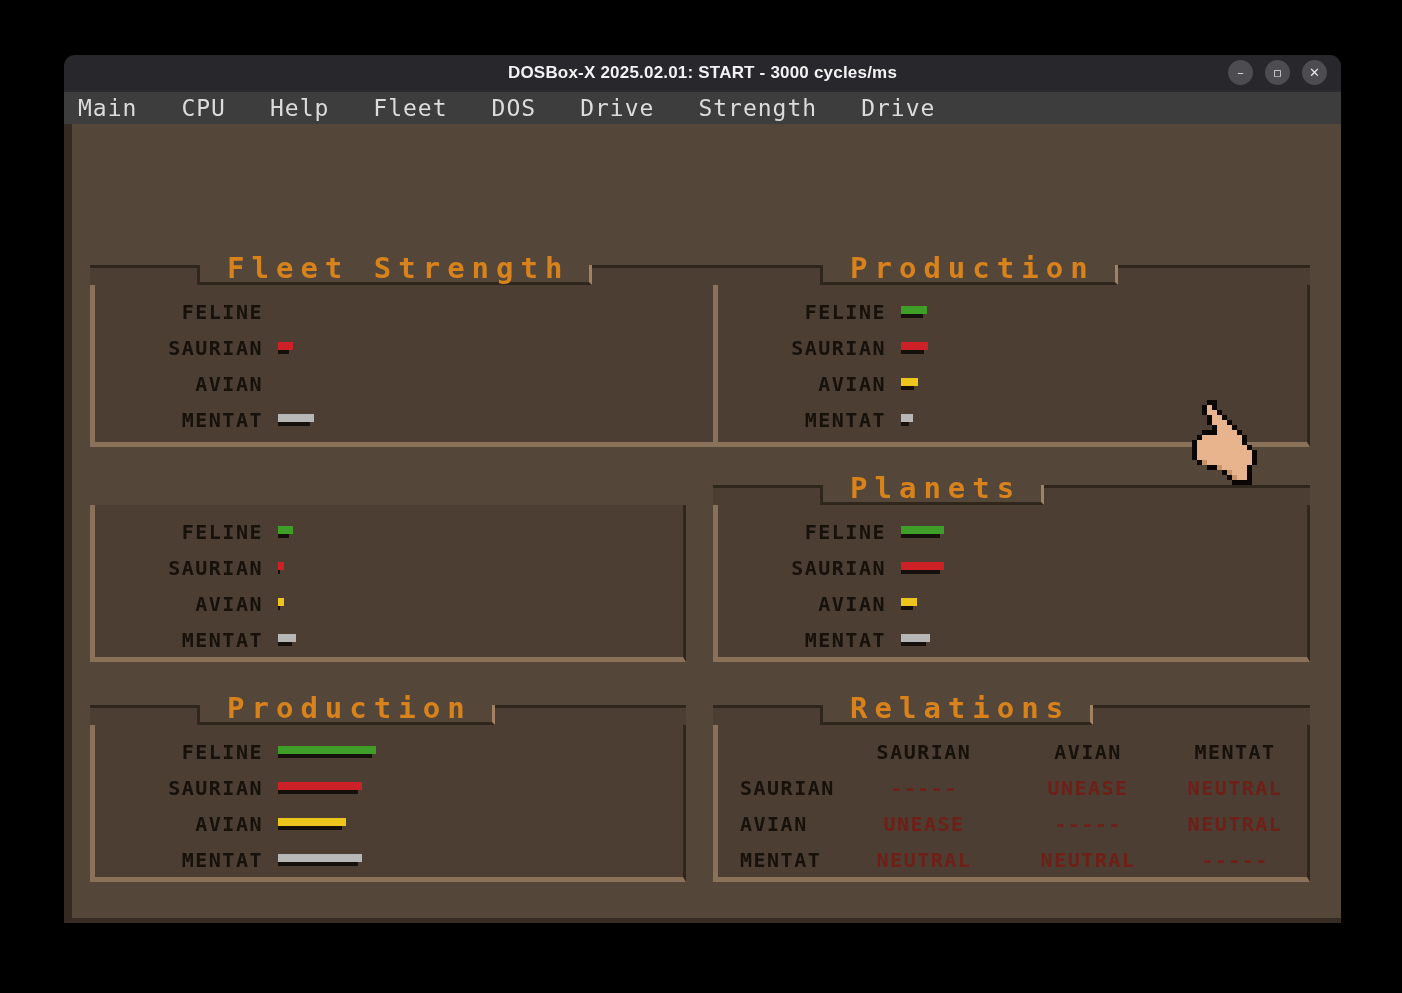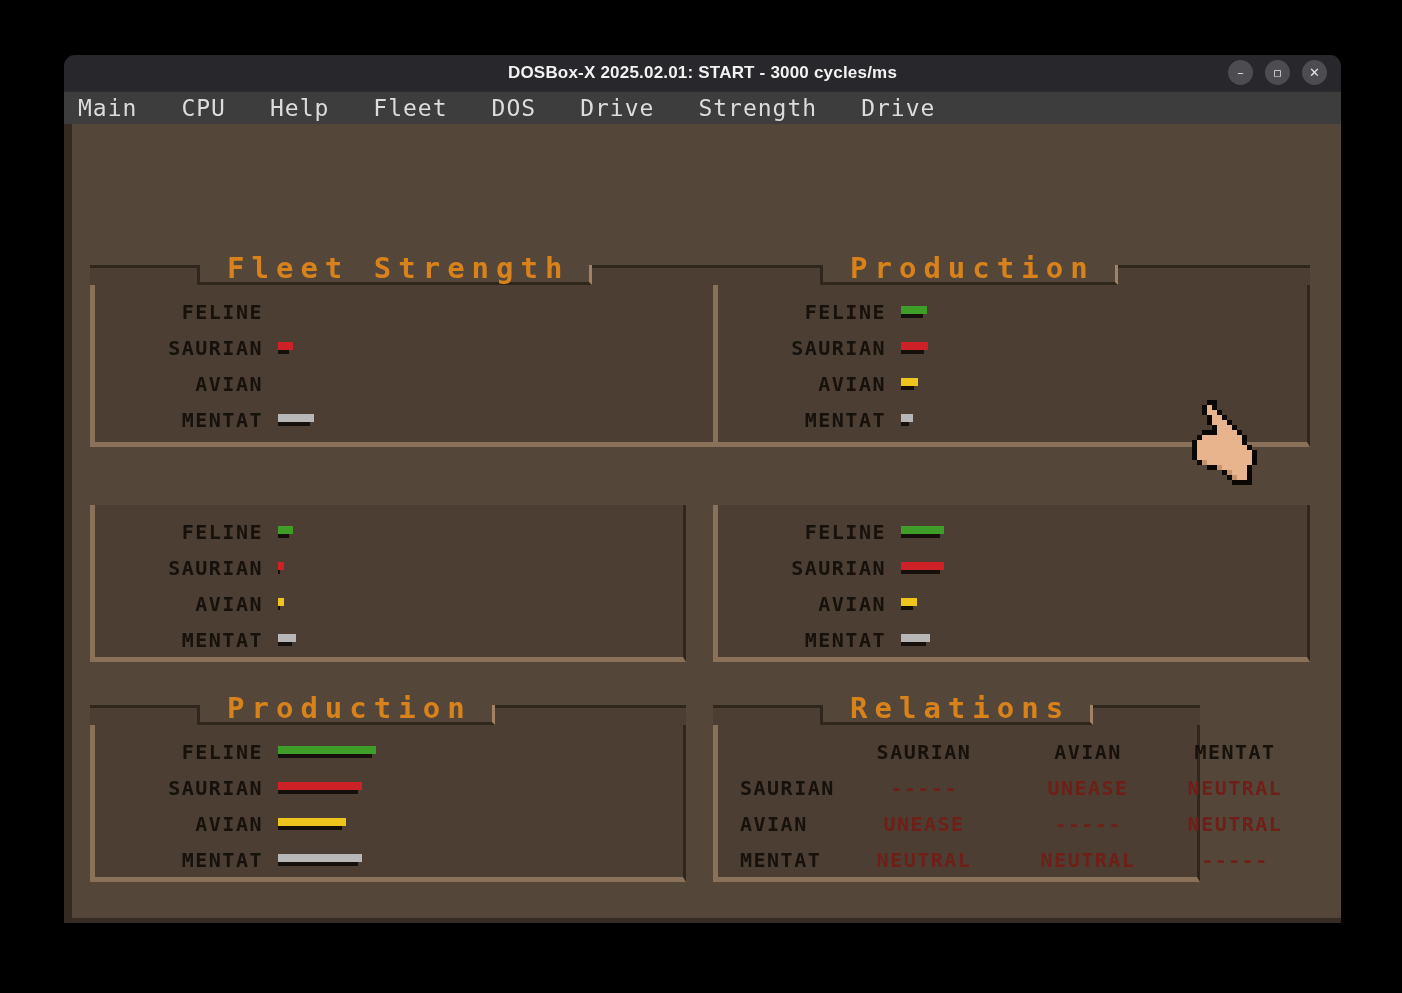--- a/index.html
+++ b/index.html
@@ -201,20 +201,27 @@
                 <div class="prow">
     <span class="plabel">MENTAT</span>
     <span class="pbar">
                     <i class="pfill" style="width: 18px; background: rgb(183, 183, 183);"></i>
                     <i class="pshadow" style="width: 14px;"></i>
                   </span>
   </div>
               </div>
   </div>
             <div class="panel" style="left: 649px; top: 361px; width: 597px; height: 177px;">
+    <div class="phead">
+      <div class="pseg l"></div>
+      <div class="ptab">
+                  <span class="ptitle">Planets</span>
+                </div>
+      <div class="pseg r"></div>
+    </div>
     <div class="pbody">
                 <div class="prow">
     <span class="plabel">FELINE</span>
     <span class="pbar">
                     <i class="pfill" style="width: 43px; background: rgb(63, 158, 40);"></i>
                     <i class="pshadow" style="width: 39px;"></i>
                   </span>
   </div>
                 <div class="prow">
     <span class="plabel">SAURIAN</span>
@@ -271,21 +278,21 @@
   </div>
                 <div class="prow">
     <span class="plabel">MENTAT</span>
     <span class="pbar">
                     <i class="pfill" style="width: 84px; background: rgb(183, 183, 183);"></i>
                     <i class="pshadow" style="width: 80px;"></i>
                   </span>
   </div>
               </div>
   </div>
-            <div class="panel" style="left: 649px; top: 581px; width: 487px; height: 177px;">
+            <div class="panel" style="left: 649px; top: 581px; width: 597px; height: 177px;">
     <div class="phead">
       <div class="pseg l"></div>
       <div class="ptab">
                   <span class="ptitle">Relations</span>
                 </div>
       <div class="pseg r"></div>
     </div>
     <div class="pbody">
                 <div class="relrow">
                   <span class="relcell lab"></span>

